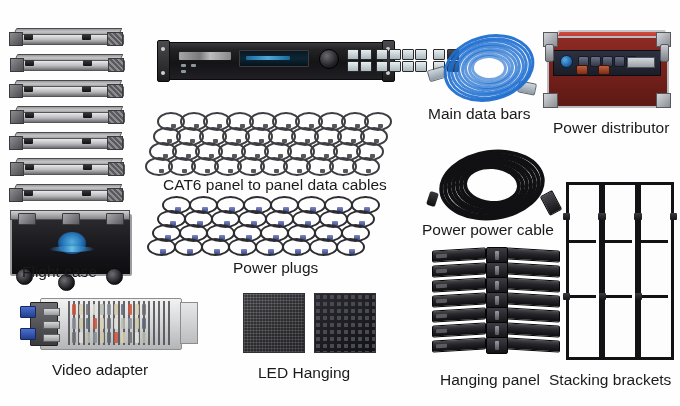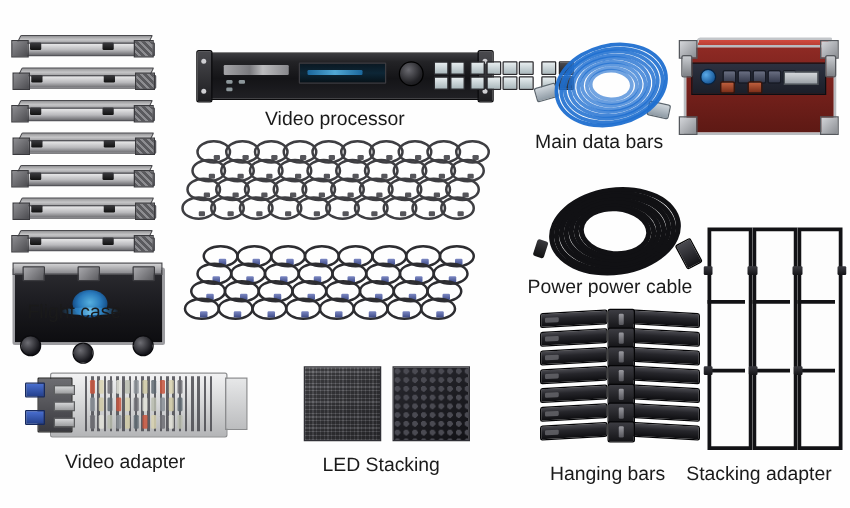--- a/index.html
+++ b/index.html
@@ -247,21 +247,21 @@
       <div class="topedge"></div>
       <div class="clamp" style="left:6px;"></div>
       <div class="clamp" style="left:50px;"></div>
       <div class="clamp" style="left:94px;"></div>
       <div class="logo"></div>
     </div>
     <div class="wheel" style="left:6px;top:240px;"></div>
     <div class="wheel" style="left:48px;top:246px;"></div>
     <div class="wheel" style="left:96px;top:240px;"></div>
   </div>
-  <div class="cap" style="left:22px;top:242px;">Flight case</div>
+  <div class="cap" style="left:22px;top:264px;">Flight case</div>
 
   <div class="item" id="vproc">
     <div class="chassis"></div>
     <div class="earL">
         <div class="ear-hole" style="top:6px;"></div>
         <div class="ear-hole" style="top:30px;"></div>
       </div>
     <div class="earR">
         <div class="ear-hole" style="top:6px;"></div>
         <div class="ear-hole" style="top:30px;"></div>
@@ -284,21 +284,20 @@
         <div class="btn" style="left: 219px; top: 21px;"></div>
         <div class="btn" style="left: 232px; top: 21px;"></div>
         <div class="btn" style="left: 245px; top: 21px;"></div>
         <div class="btn" style="left: 258px; top: 21px;"></div>
         <div class="btn" style="left: 276px; top: 9px;"></div>
         <div class="btn" style="left: 276px; top: 21px;"></div>
         <div class="btn dark" style="left: 290px; top: 9px;"></div>
         <div class="btn dark" style="left: 290px; top: 21px;"></div>
       </div>
   </div>
-  <div class="cap" style="left:212px;top:88px;">Video processor</div>
 
   <div class="item" id="cat6">
       <div class="coilrow" style="top: 0px;">
         <div class="coil gray" style="left: 0px; top: 0px; width: 24px; height: 15px;"></div>
         <div class="coil gray" style="left: 23px; top: 0px; width: 24px; height: 15px;"></div>
         <div class="coil gray" style="left: 46px; top: 0px; width: 24px; height: 15px;"></div>
         <div class="coil gray" style="left: 69px; top: 0px; width: 24px; height: 15px;"></div>
         <div class="coil gray" style="left: 92px; top: 0px; width: 24px; height: 15px;"></div>
         <div class="coil gray" style="left: 115px; top: 0px; width: 24px; height: 15px;"></div>
         <div class="coil gray" style="left: 138px; top: 0px; width: 24px; height: 15px;"></div>
@@ -336,20 +335,21 @@
         <div class="coil gray" style="left: 34px; top: 0px; width: 24px; height: 15px;"></div>
         <div class="coil gray" style="left: 57px; top: 0px; width: 24px; height: 15px;"></div>
         <div class="coil gray" style="left: 80px; top: 0px; width: 24px; height: 15px;"></div>
         <div class="coil gray" style="left: 103px; top: 0px; width: 24px; height: 15px;"></div>
         <div class="coil gray" style="left: 126px; top: 0px; width: 24px; height: 15px;"></div>
         <div class="coil gray" style="left: 149px; top: 0px; width: 24px; height: 15px;"></div>
         <div class="coil gray" style="left: 172px; top: 0px; width: 24px; height: 15px;"></div>
         <div class="coil gray" style="left: 195px; top: 0px; width: 24px; height: 15px;"></div>
       </div>
     </div>
+  <div class="cap" style="left:163px;top:177px;">CAT6 panel to panel data cables</div>
 
   <div class="item" id="plugs">
       <div class="coilrow" style="top: 0px;">
         <div class="coil plug" style="left: 0px; top: 0px; width: 25px; height: 14px;"></div>
         <div class="coil plug" style="left: 27px; top: 0px; width: 25px; height: 14px;"></div>
         <div class="coil plug" style="left: 54px; top: 0px; width: 25px; height: 14px;"></div>
         <div class="coil plug" style="left: 81px; top: 0px; width: 25px; height: 14px;"></div>
         <div class="coil plug" style="left: 108px; top: 0px; width: 25px; height: 14px;"></div>
         <div class="coil plug" style="left: 135px; top: 0px; width: 25px; height: 14px;"></div>
         <div class="coil plug" style="left: 162px; top: 0px; width: 25px; height: 14px;"></div>
@@ -379,20 +379,21 @@
         <div class="coil plug" style="left: -15px; top: 0px; width: 25px; height: 14px;"></div>
         <div class="coil plug" style="left: 12px; top: 0px; width: 25px; height: 14px;"></div>
         <div class="coil plug" style="left: 39px; top: 0px; width: 25px; height: 14px;"></div>
         <div class="coil plug" style="left: 66px; top: 0px; width: 25px; height: 14px;"></div>
         <div class="coil plug" style="left: 93px; top: 0px; width: 25px; height: 14px;"></div>
         <div class="coil plug" style="left: 120px; top: 0px; width: 25px; height: 14px;"></div>
         <div class="coil plug" style="left: 147px; top: 0px; width: 25px; height: 14px;"></div>
         <div class="coil plug" style="left: 174px; top: 0px; width: 25px; height: 14px;"></div>
       </div>
     </div>
+  <div class="cap" style="left:233px;top:260px;">Power plugs</div>
 
   <div class="item" id="datacable">
     <div class="plugA"></div>
     <div class="plugB"></div>
   <div class="bring" style="left: 11px; top: 5px; width: 86px; height: 60px; border-width: 3px; border-color: rgb(31, 111, 208); opacity: 0.95; transform: rotate(-14deg);"></div>
       <div class="bring" style="left: 14.5px; top: 7.5px; width: 79px; height: 55px; border-width: 3px; border-color: rgb(31, 111, 208); opacity: 0.91; transform: rotate(-12deg);"></div>
       <div class="bring" style="left: 18px; top: 10px; width: 72px; height: 50px; border-width: 3px; border-color: rgb(31, 111, 208); opacity: 0.87; transform: rotate(-10deg);"></div>
       <div class="bring" style="left: 21.5px; top: 12.5px; width: 65px; height: 45px; border-width: 3px; border-color: rgb(31, 111, 208); opacity: 0.83; transform: rotate(-8deg);"></div>
       <div class="bring" style="left: 25px; top: 15px; width: 58px; height: 40px; border-width: 3px; border-color: rgb(31, 111, 208); opacity: 0.79; transform: rotate(-6deg);"></div>
       <div class="bring" style="left: 28.5px; top: 17.5px; width: 51px; height: 35px; border-width: 3px; border-color: rgb(31, 111, 208); opacity: 0.75; transform: rotate(-4deg);"></div>
@@ -416,20 +417,21 @@
       <div class="sockr" style="left:44px;"></div>
       <div class="strip"></div>
     </div>
     <div class="corner" style="left:2px;top:2px;"></div>
     <div class="corner" style="right:2px;top:2px;"></div>
     <div class="corner" style="left:2px;bottom:4px;"></div>
     <div class="corner" style="right:2px;bottom:4px;"></div>
     <div class="post" style="left:4px;top:14px;"></div>
     <div class="post" style="right:4px;top:14px;"></div>
   </div>
+  <div class="cap" style="left:553px;top:120px;">Power distributor</div>
 
   <div class="item" id="pwrcable">
     <div class="endA"></div>
     <div class="endB"></div>
   <div class="kring" style="left: 9px; top: 4px; width: 98px; height: 62px; border-width: 4px; border-color: rgb(17, 17, 20); transform: rotate(-8deg);"></div>
       <div class="kring" style="left: 13px; top: 6.5px; width: 90px; height: 57px; border-width: 4px; border-color: rgb(17, 17, 20); transform: rotate(-6deg);"></div>
       <div class="kring" style="left: 17px; top: 9px; width: 82px; height: 52px; border-width: 4px; border-color: rgb(17, 17, 20); transform: rotate(-4deg);"></div>
       <div class="kring" style="left: 21px; top: 11.5px; width: 74px; height: 47px; border-width: 4px; border-color: rgb(17, 17, 20); transform: rotate(-2deg);"></div>
       <div class="kring" style="left: 25px; top: 14px; width: 66px; height: 42px; border-width: 4px; border-color: rgb(17, 17, 20); transform: rotate(0deg);"></div>
       <div class="kring" style="left: 29px; top: 16.5px; width: 58px; height: 37px; border-width: 4px; border-color: rgb(17, 17, 20); transform: rotate(2deg);"></div>
@@ -483,21 +485,21 @@
     <div class="bluecon" style="top:10px;"></div>
     <div class="bluecon" style="top:32px;"></div>
     <div class="rightcap"></div>
   </div>
   <div class="cap" style="left:52px;top:362px;">Video adapter</div>
 
   <div class="item" id="leds">
     <div class="ledmod" id="ledA"></div>
     <div class="ledmod" id="ledB"></div>
   </div>
-  <div class="cap" style="left:258px;top:365px;">LED Stacking</div>
+  <div class="cap" style="left:258px;top:365px;">LED Hanging</div>
 
   <div class="item" id="hbars">
       <div class="hbar" style="top: 0px;">
         <div class="armL">
           <div class="tip"></div>
         </div>
         <div class="armR"></div>
         <div class="hub"></div>
       </div>
       <div class="hbar" style="top: 15px;">
@@ -536,21 +538,21 @@
         <div class="hub"></div>
       </div>
       <div class="hbar" style="top: 90px;">
         <div class="armL">
           <div class="tip"></div>
         </div>
         <div class="armR"></div>
         <div class="hub"></div>
       </div>
     </div>
-  <div class="cap" style="left:440px;top:372px;">Hanging bars</div>
+  <div class="cap" style="left:440px;top:372px;">Hanging panel</div>
 
   <div class="item" id="sbrk">
       <div class="frame" style="left: 0px;">
         <div class="rail" style="top: 55px;"></div>
         <div class="rail" style="top: 110px;"></div>
         <div class="lug" style="top: 28px;"></div>
         <div class="lug r" style="top: 28px;"></div>
         <div class="lug" style="top: 108px;"></div>
       </div>
       <div class="frame" style="left: 36px;">
@@ -561,15 +563,15 @@
         <div class="lug" style="top: 108px;"></div>
       </div>
       <div class="frame" style="left: 72px;">
         <div class="rail" style="top: 55px;"></div>
         <div class="rail" style="top: 110px;"></div>
         <div class="lug" style="top: 28px;"></div>
         <div class="lug r" style="top: 28px;"></div>
         <div class="lug" style="top: 108px;"></div>
       </div>
     </div>
-  <div class="cap" style="left:549px;top:372px;">Stacking adapter</div>
+  <div class="cap" style="left:549px;top:372px;">Stacking brackets</div>
 
 </div>
 
 </body></html>

